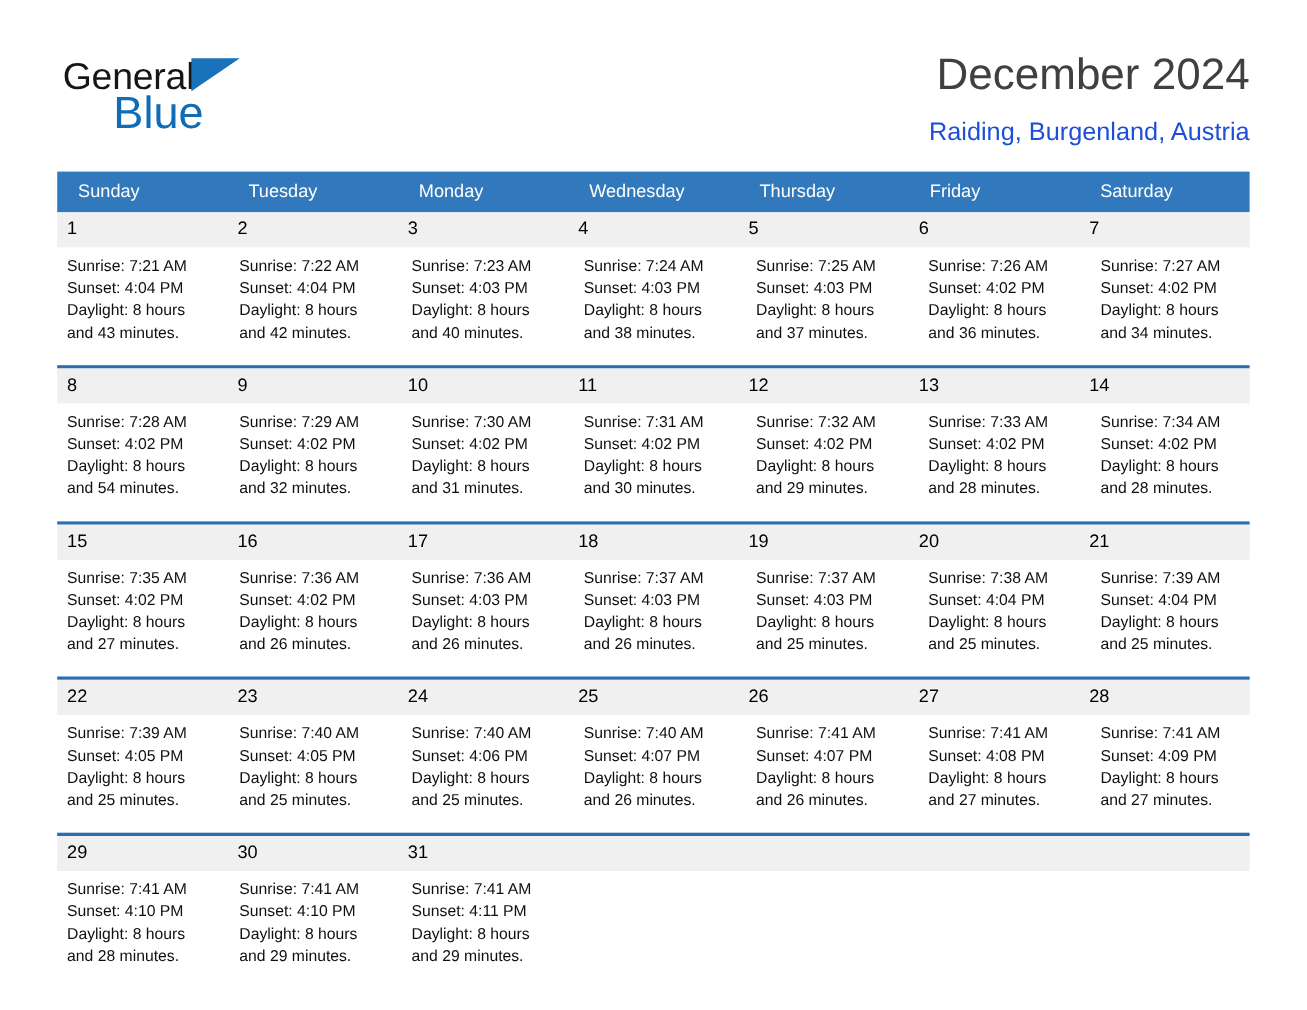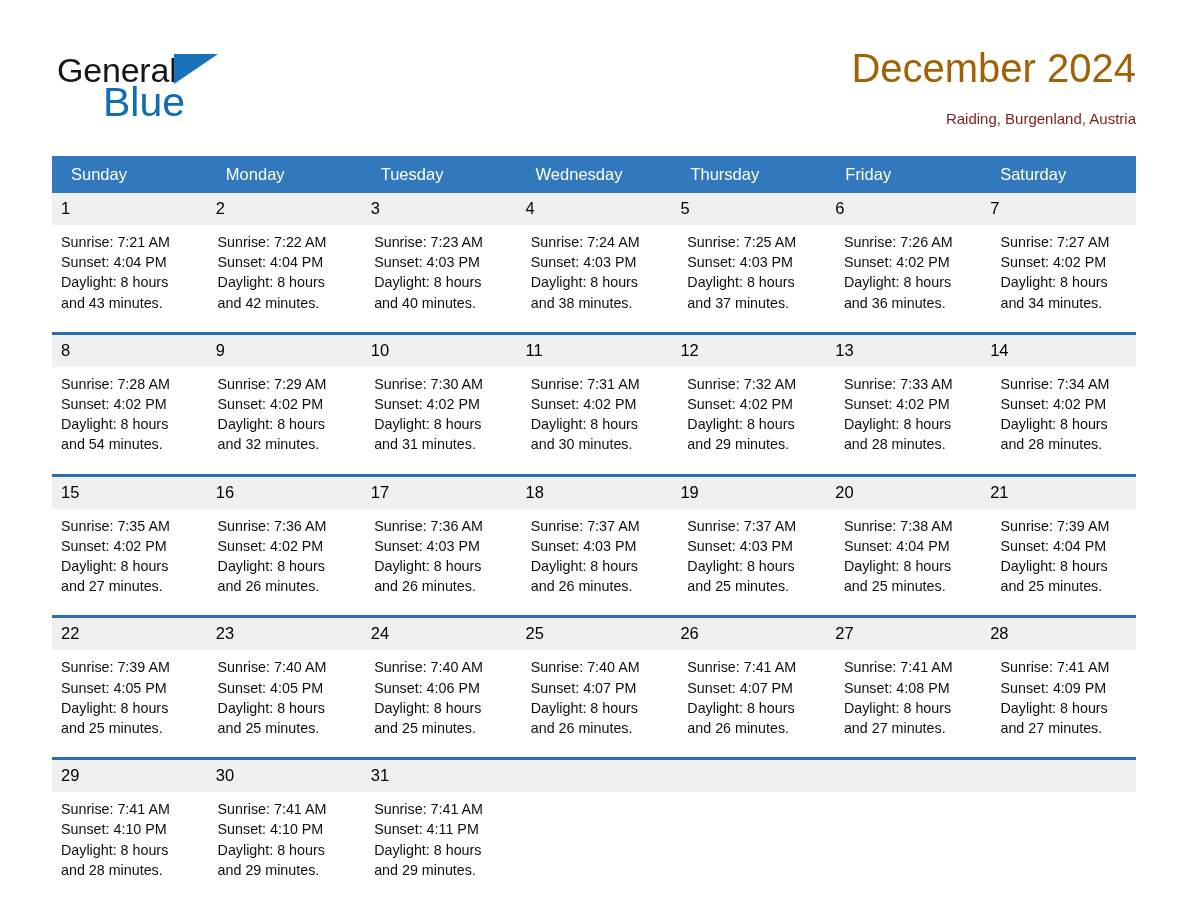--- a/index.html
+++ b/index.html
@@ -68,29 +68,29 @@
 
   .title-block {
     position: absolute;
     right: 52px;
     top: 44px;
     text-align: right;
   }
   .cal-title {
     font-size: 40px;
     font-weight: normal;
-    color: #a16207;
+    color: #404040;
     line-height: 48px;
     white-space: nowrap;
   }
   .cal-subtitle {
     margin-top: 14px;
-    font-size: 15px;
+    font-size: 23px;
     font-weight: normal;
-    color: #7f1d1d;
+    color: #1d4ed8;
     line-height: 26px;
     white-space: nowrap;
   }
 
   
   .calendar {
     position: absolute;
     left: 52px;
     top: 156px;
     width: 1084px;
@@ -169,22 +169,22 @@
     <div class="title-block">
       <div class="cal-title">December 2024</div>
       <div class="cal-subtitle">Raiding, Burgenland, Austria</div>
     </div>
 
   </div>
 
   <div class="calendar">
     <div class="weekday-row">
         <div class="weekday">Sunday</div>
+        <div class="weekday">Tuesday</div>
         <div class="weekday">Monday</div>
-        <div class="weekday">Tuesday</div>
         <div class="weekday">Wednesday</div>
         <div class="weekday">Thursday</div>
         <div class="weekday">Friday</div>
         <div class="weekday">Saturday</div>
       </div>
     <div class="weeks-container">
         <div class="week">
           <div class="week-datestrip">
             <div class="daynum-cell">1</div>
             <div class="daynum-cell">2</div>

